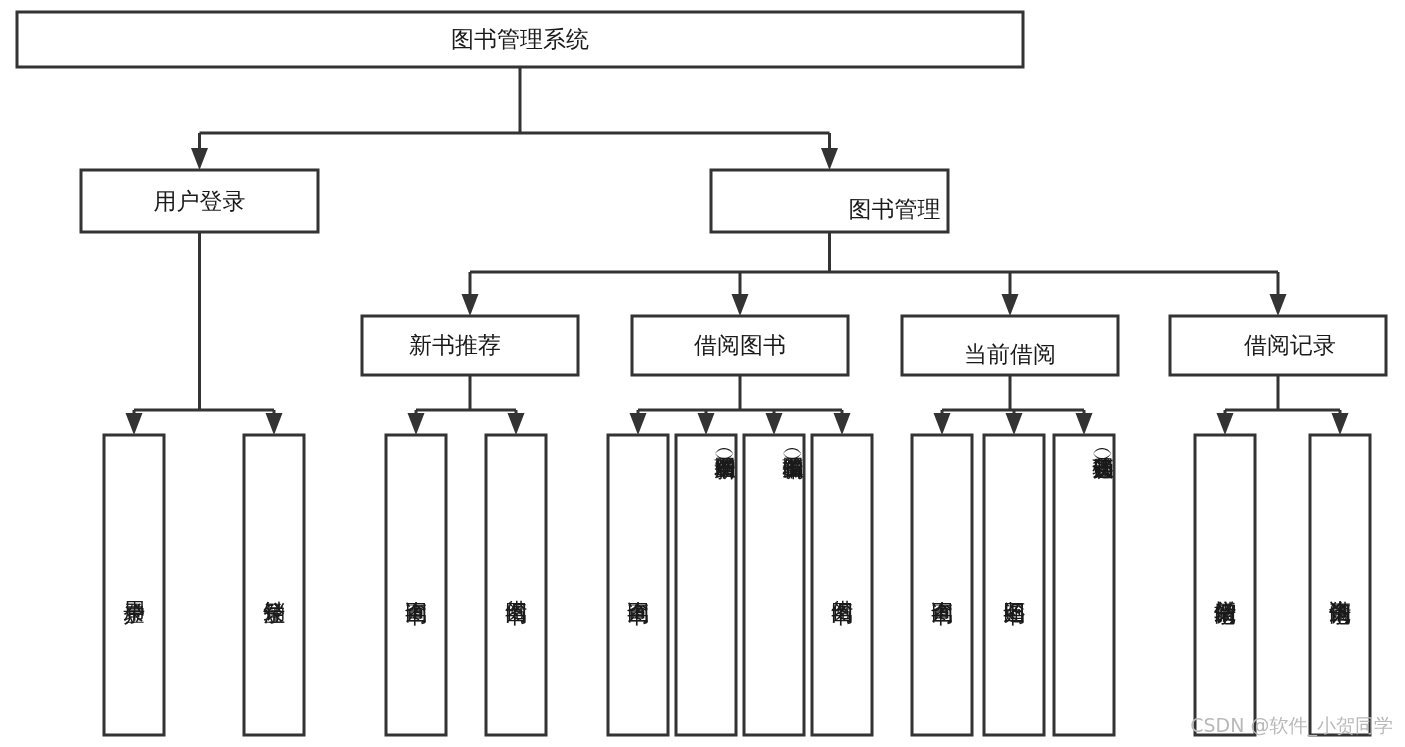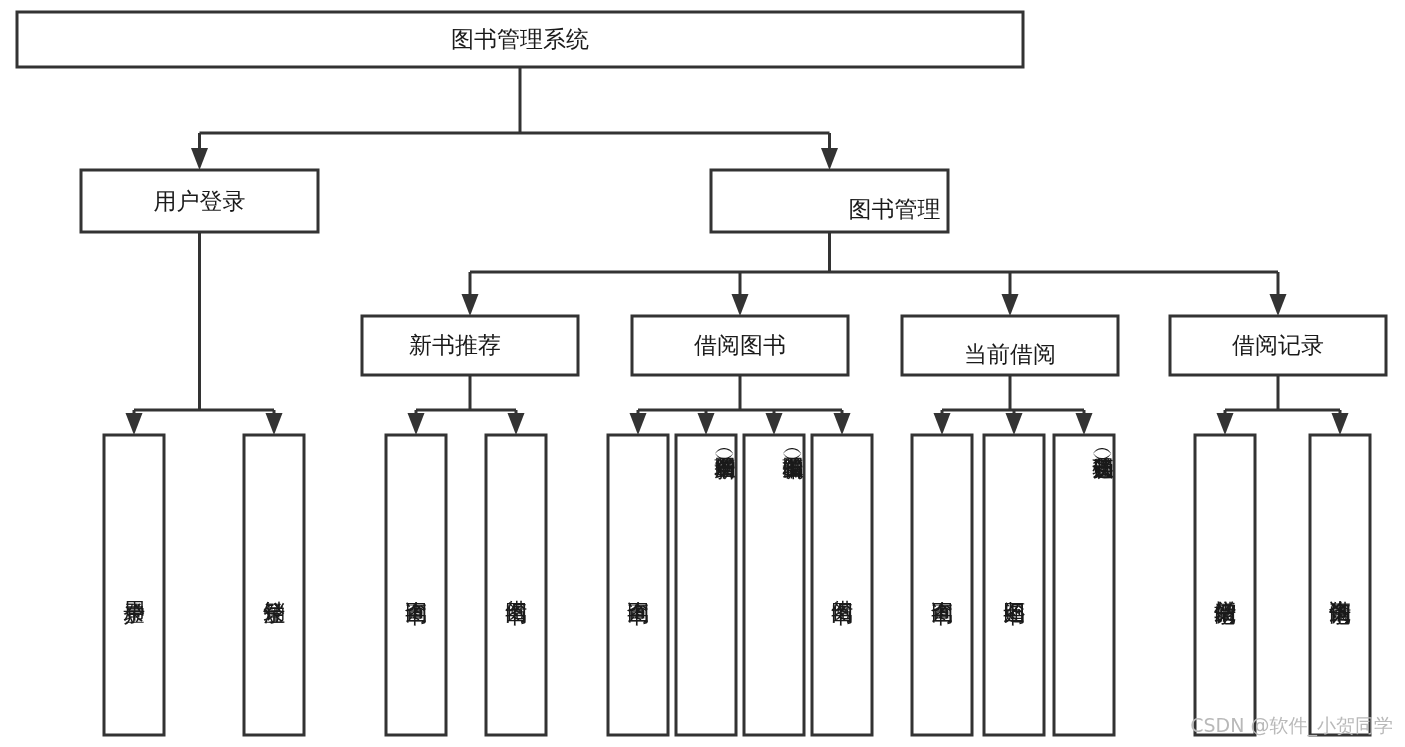--- a/index.html
+++ b/index.html
@@ -149,21 +149,21 @@
       <rect x="1195" y="435" width="60" height="300" class="node-box"></rect>
       <rect x="1310" y="435" width="60" height="300" class="node-box"></rect>
     </svg>
   <div id="label-layer">
       <div class="node-label" style="left: 17px; top: 12px; width: 1006px; height: 55px;">图书管理系统</div>
       <div class="node-label" style="left: 81px; top: 170px; width: 237px; height: 62px;">用户登录</div>
       <div class="node-label" style="left: 752px; top: 170px; width: 237px; height: 79px; margin-left: 24px;">图书管理</div>
       <div class="node-label" style="left: 362px; top: 316px; width: 186px; height: 59px;">新书推荐</div>
       <div class="node-label" style="left: 632px; top: 316px; width: 216px; height: 59px;">借阅图书</div>
       <div class="node-label" style="left: 902px; top: 316px; width: 216px; height: 77px;">当前借阅</div>
-      <div class="node-label" style="left: 1170px; top: 316px; width: 216px; height: 59px;">借阅记录</div>
+      <div class="node-label" style="left: 1170px; top: 316px; width: 216px; height: 59px; padding-left: 12px;">借阅记录</div>
       <div class="node-label vertical" style="left: 104px; top: 435px; width: 60px; height: 300px;">用户登录</div>
       <div class="node-label vertical" style="left: 244px; top: 435px; width: 60px; height: 300px;">注销登录</div>
       <div class="node-label vertical" style="left: 386px; top: 435px; width: 60px; height: 300px;">查询图书</div>
       <div class="node-label vertical" style="left: 486px; top: 435px; width: 60px; height: 300px;">借阅图书</div>
       <div class="node-label vertical" style="left: 608px; top: 435px; width: 60px; height: 300px;">查询图书</div>
       <div class="node-label vertical" style="left: 676px; top: 435px; width: 60px; height: 300px; font-size: 21px; letter-spacing: 0px; align-items: flex-start; justify-content: flex-start; padding-top: 6px;">新增图书（管理员）</div>
       <div class="node-label vertical" style="left: 744px; top: 435px; width: 60px; height: 300px; font-size: 21px; letter-spacing: 0px; align-items: flex-start; justify-content: flex-start; padding-top: 6px;">编辑图书（管理员）</div>
       <div class="node-label vertical" style="left: 812px; top: 435px; width: 60px; height: 300px;">借阅图书</div>
       <div class="node-label vertical" style="left: 912px; top: 435px; width: 60px; height: 300px;">查询图书</div>
       <div class="node-label vertical" style="left: 984px; top: 435px; width: 60px; height: 300px;">归还图书</div>

